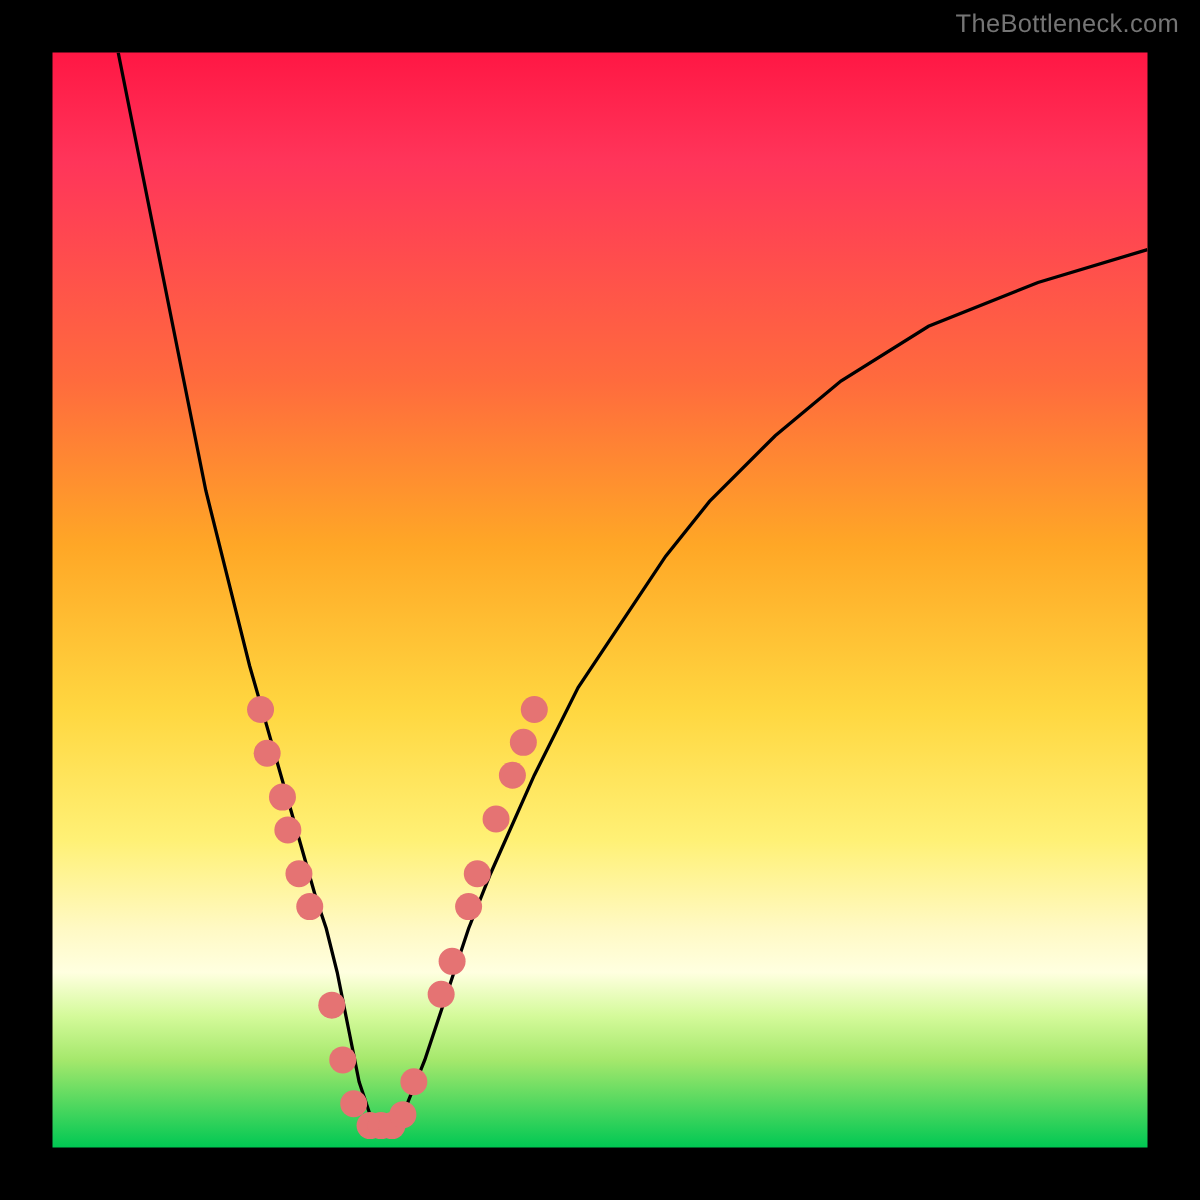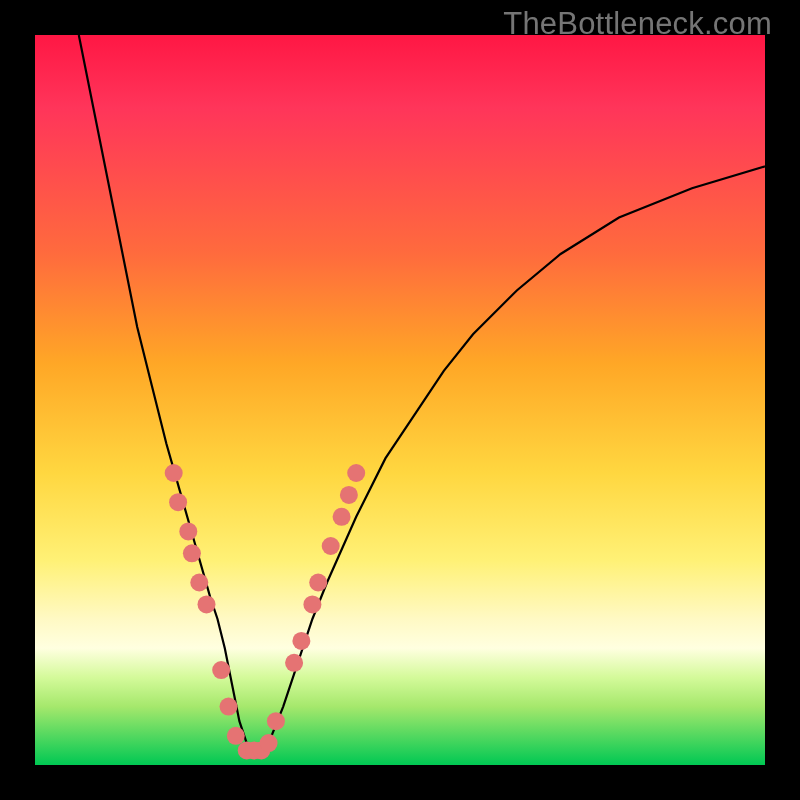--- a/index.html
+++ b/index.html
@@ -28,23 +28,23 @@
       #fff9c4 80%,
       #ffffe0 84%,
       #d4fa9a 88%,
       #a5e86c 92%,
       #00c853 100%
     );
   }
   .watermark {
     position: absolute;
     top: 6px;
-    right: 28px;
+    right: 14px;
     color: #757575;
-    font-size: 31px;
+    font-size: 17px;
     font-weight: 500;
     letter-spacing: 0.2px;
     font-family: Arial, sans-serif;
   }
   svg.plot {
     position: absolute;
     left: 0;
     top: 0;
     width: 730px;
     height: 730px;

